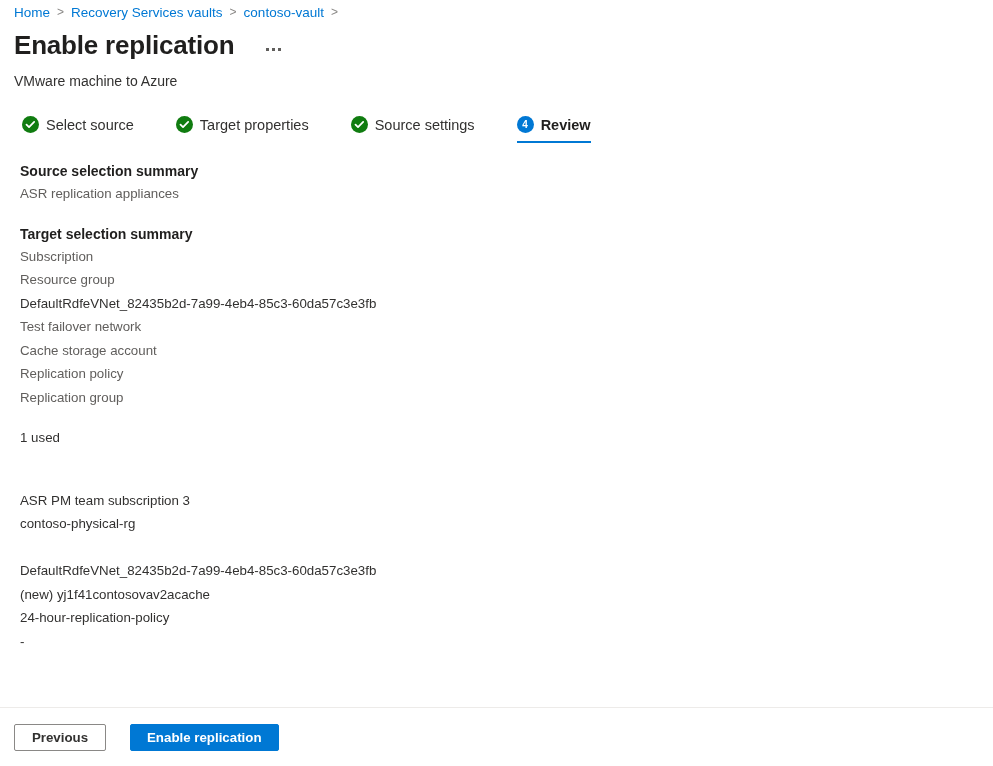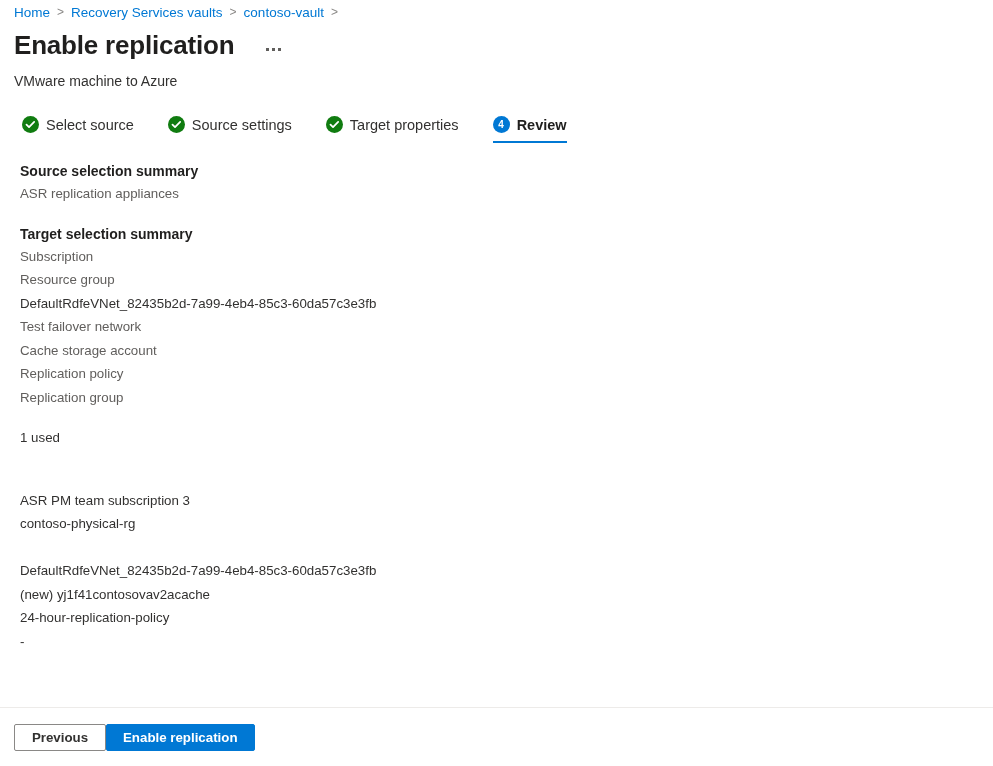--- a/index.html
+++ b/index.html
@@ -82,21 +82,21 @@
     color: #323130;
     line-height: 18px;
     margin-top: 8px;
   }
 
   
   .tabs {
     display: flex;
     align-items: flex-start;
     padding: 26px 13px 0 22px;
-    gap: 4px;
+    gap: 12px;
   }
   .tab {
     display: flex;
     align-items: center;
     padding: 0 0 8px 0;
     margin-right: 30px;
     cursor: pointer;
     border-bottom: 2px solid transparent;
     position: relative;
   }
@@ -166,21 +166,21 @@
     position: absolute;
     left: 0;
     bottom: 0;
     width: 993px;
     height: 59px;
     background: #ffffff;
     border-top: 1px solid #edebe9;
     display: flex;
     align-items: center;
     padding-left: 14px;
-    gap: 0;
+    gap: 24px;
   }
   .btn {
     height: 27px;
     font-family: "Liberation Sans", sans-serif;
     font-size: 13.3px;
     font-weight: 600;
     border-radius: 2px;
     cursor: pointer;
     display: inline-flex;
     align-items: center;
@@ -232,29 +232,29 @@
           </svg>
         </span>
         <span class="tab-label">Select source</span>
       </div>
       <div class="tab">
         <span class="tab-icon done">
           <svg width="11" height="11" viewBox="0 0 12 12">
             <path d="M1.6 6.1 L4.4 8.9 L10 3.1" fill="none" stroke="#ffffff" stroke-width="1.9" stroke-linecap="round" stroke-linejoin="round"></path>
           </svg>
         </span>
-        <span class="tab-label">Source settings</span>
+        <span class="tab-label">Target properties</span>
       </div>
       <div class="tab">
         <span class="tab-icon done">
           <svg width="11" height="11" viewBox="0 0 12 12">
             <path d="M1.6 6.1 L4.4 8.9 L10 3.1" fill="none" stroke="#ffffff" stroke-width="1.9" stroke-linecap="round" stroke-linejoin="round"></path>
           </svg>
         </span>
-        <span class="tab-label">Target properties</span>
+        <span class="tab-label">Source settings</span>
       </div>
       <div class="tab active">
         <span class="tab-icon current">
           <span class="num">4</span>
         </span>
         <span class="tab-label">Review</span>
       </div>
     </div>
 
   <div class="content">

